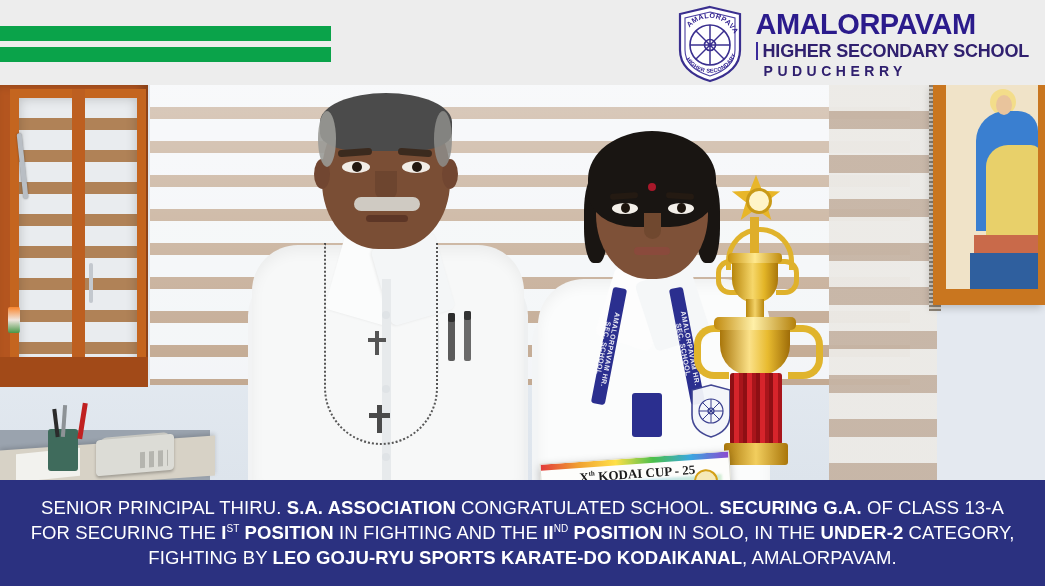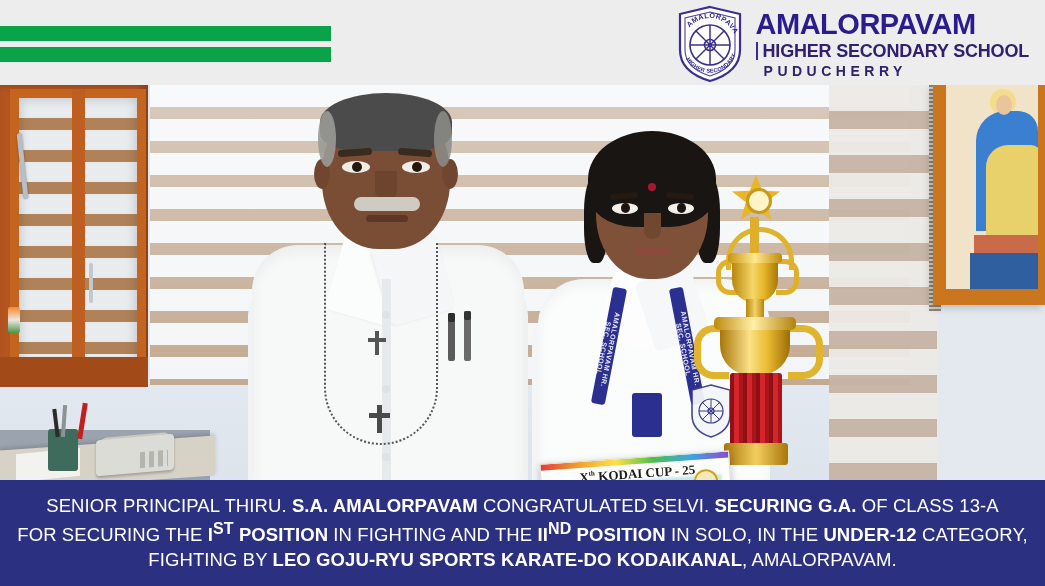--- a/index.html
+++ b/index.html
@@ -231,21 +231,21 @@
     border-radius:3px;}
   .t-base{position:absolute;left:34px;top:268px;width:64px;height:22px;
     background:linear-gradient(90deg,#a9760a,#f2ce5e,#a9760a);border-radius:3px;}
 
   
   .caption{position:absolute;left:0;top:480px;width:1045px;height:106px;background:#2b3180;
     display:flex;flex-direction:column;align-items:center;justify-content:center;gap:3px;}
   .cap-line{color:#ffffff;font-size:18.5px;letter-spacing:0.1px;white-space:nowrap;text-align:center;
     font-family:"Liberation Sans", sans-serif;font-weight:400;}
   .cap-line b{font-weight:bold;}
-  .cap-line sup{font-size:16px;font-weight:bold;vertical-align:super;}
+  .cap-line sup{font-size:10px;font-weight:normal;vertical-align:super;}
 </style>
 </head>
 <body>
 
 <div class="poster">
 
   <div class="header">
     <div class="green-bars">
       <div class="gbar one"></div>
       <div class="gbar two"></div>
@@ -429,20 +429,20 @@
         <span>KODAI CUP - 25</span>
       </div>
 
       <div class="cert-lion3"></div>
 
     </div>
 
   </div>
 
   <div class="caption">
-    <div class="cap-line"><span>SENIOR PRINCIPAL THIRU. </span><b>S.A. AMALORPAVAM</b><span> CONGRATULATED SELVI. </span><b>SECURING G.A.</b><span> OF CLASS 13-A</span></div>
-
-    <div class="cap-line"><span>FOR SECURING THE </span><b>I</b><sup>ST</sup><b> POSITION</b><span> IN FIGHTING AND THE </span><b>II</b><sup>ND</sup><b> POSITION</b><span> IN SOLO, IN THE </span><b>UNDER-12</b><span> CATEGORY,</span></div>
+    <div class="cap-line"><span>SENIOR PRINCIPAL THIRU. </span><b>S.A. ASSOCIATION</b><span> CONGRATULATED SCHOOL. </span><b>SECURING G.A.</b><span> OF CLASS 13-A</span></div>
+
+    <div class="cap-line"><span>FOR SECURING THE </span><b>I</b><sup>ST</sup><b> POSITION</b><span> IN FIGHTING AND THE </span><b>II</b><sup>ND</sup><b> POSITION</b><span> IN SOLO, IN THE </span><b>UNDER-2</b><span> CATEGORY,</span></div>
 
     <div class="cap-line"><span>FIGHTING BY  </span><b>LEO GOJU-RYU SPORTS KARATE-DO KODAIKANAL</b><span>, AMALORPAVAM.</span></div>
   </div>
 
 </div>
 
 </body></html>

